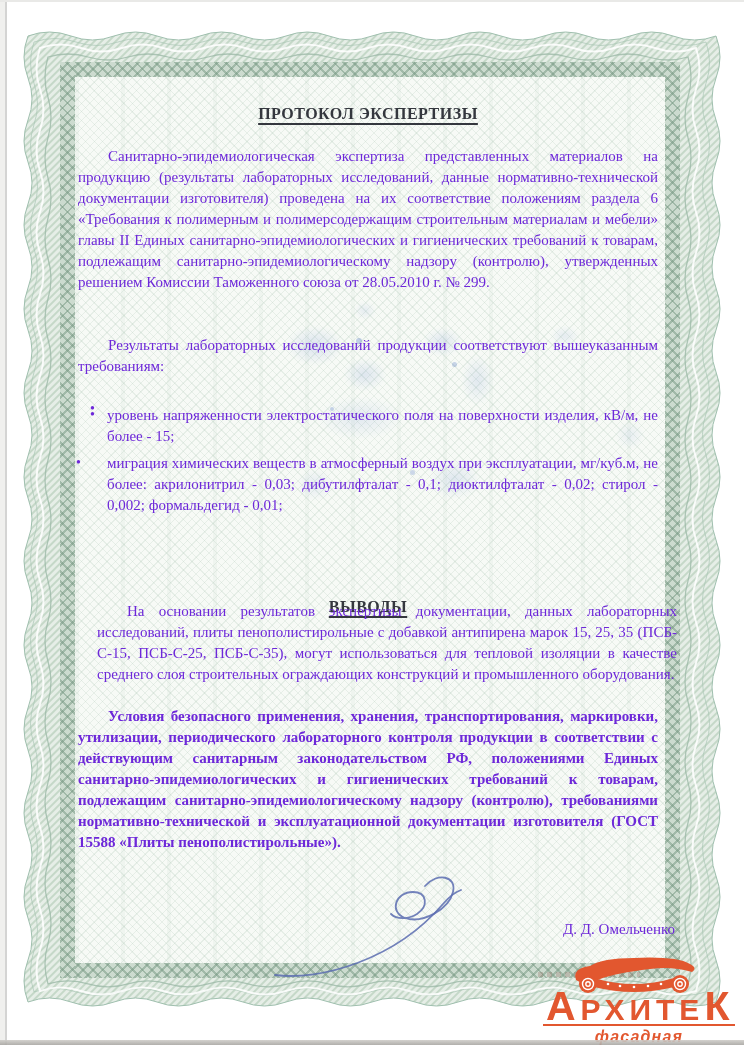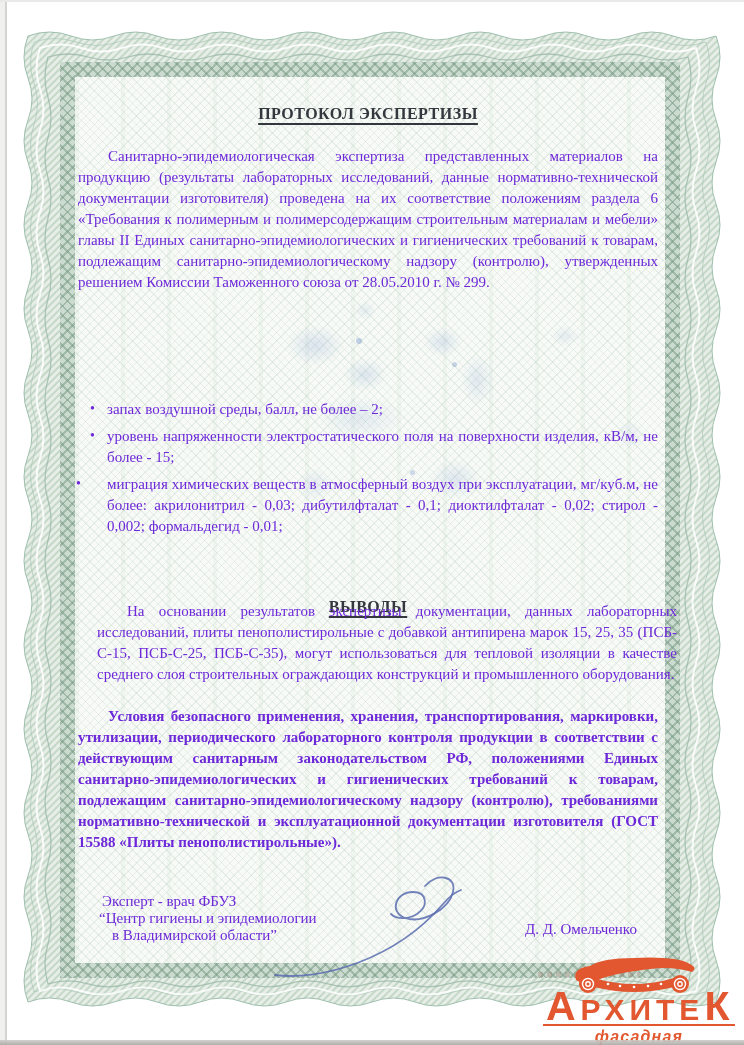--- a/index.html
+++ b/index.html
@@ -51,21 +51,21 @@
   .li  { position:relative; padding-left:29px; margin-bottom:6px; }
   .li .dot { position:absolute; left:12px; top:-1px; font-size:14px; }
   .li.out .dot { left:-2px; }
   .t-concl-title { top:596px; }
   .t-concl-p1 { top:601px; text-indent:30px;margin-left:19px; }
   .t-concl-p2 { top:706px; text-indent:30px;font-weight:bold; }
 
   .t-sig { top:893px; left:99px; width:280px; text-align:left; line-height:17px; }
   .sig-l1 { padding-left:3px; }
   .sig-l3 { padding-left:13px; }
-  .t-sig-name { top:919px; left:525px; width:150px; text-align:left; }
+  .t-sig-name { top:919px; left:525px; width:150px; text-align:right; }
 
   
   .smudge { position:absolute; border-radius:50%;
         background:radial-gradient(closest-side, rgba(90,125,200,.55), rgba(90,125,200,0) 72%);
         filter:blur(1.5px); }
   .speck { position:absolute; border-radius:50%; background:rgba(70,110,190,.5); }
 
   .sig-svg { position:absolute; left:265px; top:868px; }
 
   
@@ -140,45 +140,40 @@
   <div class="smudge" style="left:350px;top:298px;width:30px;height:25px;opacity:.22"></div>
   <div class="speck" style="left:356px;top:338px;width:6px;height:6px;opacity:.6"></div>
   <div class="speck" style="left:452px;top:362px;width:5px;height:5px;opacity:.55"></div>
   <div class="speck" style="left:410px;top:470px;width:5px;height:5px;opacity:.5"></div>
   <div class="speck" style="left:330px;top:407px;width:4px;height:4px;opacity:.55"></div>
 
   <div class="tb heading t-title"><span>ПРОТОКОЛ ЭКСПЕРТИЗЫ</span></div>
 
   <div class="tb t-intro">Санитарно-эпидемиологическая экспертиза представленных материалов на продукцию (результаты лабораторных исследований, данные нормативно-технической документации изготовителя) проведена на их соответствие положениям раздела 6 «Требования к полимерным и полимерсодержащим строительным материалам и мебели» главы II Единых санитарно-эпидемиологических и гигиенических требований к товарам, подлежащим санитарно-эпидемиологическому надзору (контролю), утвержденных решением Комиссии Таможенного союза от 28.05.2010 г. № 299.</div>
 
+  <div class="tb t-lead">Результаты лабораторных исследований продукции соответствуют вышеуказанным требованиям:</div>
 
   <div class="tb t-list">
     <div class="li">
       <span class="dot">•</span>
-      <span>запах воздушной среды, балл, не более – 2;</span>
     </div>
     <div class="li">
       <span class="dot">•</span>
       <span>уровень напряженности электростатического поля на поверхности изделия, кВ/м, не более - 15;</span>
     </div>
     <div class="li out">
       <span class="dot">•</span>
       <span>миграция химических веществ в атмосферный воздух при эксплуатации, мг/куб.м, не более: акрилонитрил - 0,03; дибутилфталат - 0,1; диоктилфталат - 0,02; стирол - 0,002; формальдегид - 0,01;</span>
     </div>
   </div>
 
   <div class="tb heading t-concl-title"><span>ВЫВОДЫ</span></div>
   <div class="tb t-concl-p1">На основании результатов экспертизы документации, данных лабораторных исследований, плиты пенополистирольные с добавкой антипирена марок 15, 25, 35 (ПСБ-С-15, ПСБ-С-25, ПСБ-С-35), могут использоваться для тепловой изоляции в качестве среднего слоя строительных ограждающих конструкций и промышленного оборудования.</div>
   <div class="tb t-concl-p2">Условия безопасного применения, хранения, транспортирования, маркировки, утилизации, периодического лабораторного контроля продукции в соответствии с действующим санитарным законодательством РФ, положениями Единых санитарно-эпидемиологических и гигиенических требований к товарам, подлежащим санитарно-эпидемиологическому надзору (контролю), требованиями нормативно-технической и эксплуатационной документации изготовителя (ГОСТ 15588 «Плиты пенополистирольные»).</div>
 
-  <div class="tb t-sig">
-    <div class="sig-l1">Эксперт - врач  ФБУЗ</div>
-    <div class="sig-l2">“Центр гигиены и эпидемиологии</div>
-    <div class="sig-l3">в Владимирской области”</div>
-  </div>
   <div class="tb t-sig-name">Д. Д. Омельченко</div>
 
   <svg class="sig-svg" width="215" height="115" viewBox="0 0 215 115">
     <path d="M10 107 C 55 113 130 92 178 36 C 184 29 190 24 196 22" fill="none" stroke="#5b6cb0" stroke-width="1.8" stroke-linecap="round" opacity=".85"></path>
     <path d="M160 18 C 172 4 192 8 188 24 C 184 41 158 56 140 50 C 124 44 130 24 148 24 C 162 24 164 38 152 46 C 144 51 132 52 126 46" fill="none" stroke="#5b6cb0" stroke-width="1.8" stroke-linecap="round" opacity=".85"></path>
   </svg>
 
   <div class="fineprint"></div>
 
   <div class="logo">

